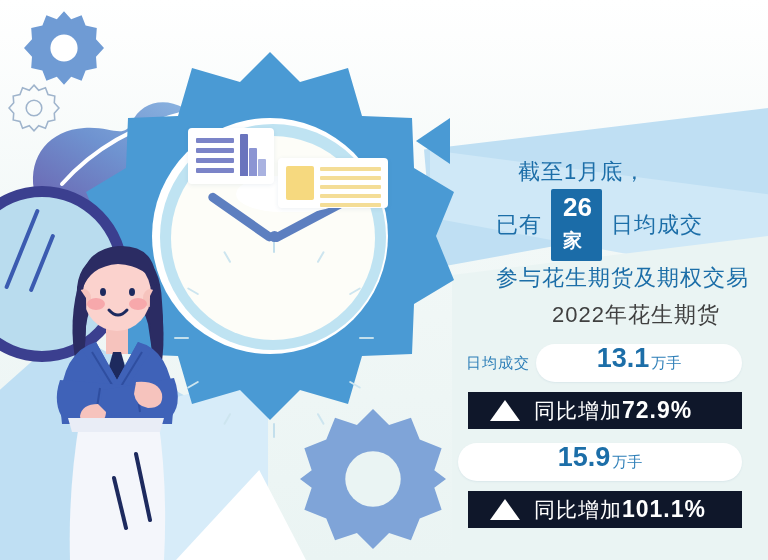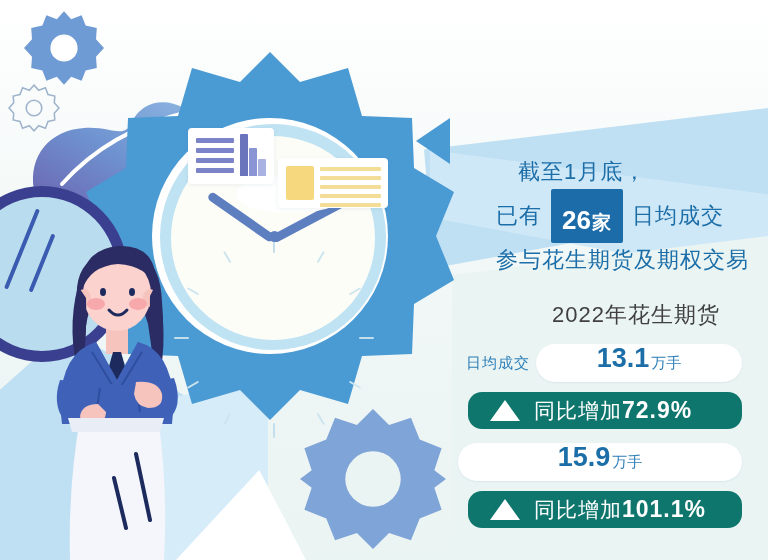--- a/index.html
+++ b/index.html
@@ -82,38 +82,38 @@
 
   
   .person{position:absolute;left:8px;top:228px;width:200px;height:332px;}
 
   
   .lead{position:absolute;left:496px;top:128px;width:272px;margin-top:27px;}
   .lead .row{display:flex;align-items:center;color:#1c6ea8;
     font-size:22px;letter-spacing:1px;line-height:34px;white-space:nowrap;}
   .lead .row.r1{padding-left:22px;}
   .badge{display:inline-flex;align-items:baseline;justify-content:center;
-    background:#1b6ca8;color:#ffffff;padding:14px 11px 3px;margin:0 9px;border-radius:2px;}
+    background:#1b6ca8;color:#ffffff;padding:1px 11px 3px;margin:0 9px;border-radius:2px;flex-direction:column;}
   .badge .num{font-size:26px;font-weight:bold;letter-spacing:0;}
   .badge .unit{font-size:19px;font-weight:bold;margin-left:1px;}
 
   .stats{position:absolute;left:452px;top:300px;width:290px;}
   .stats-title{text-align:right;color:#404040;font-size:22px;letter-spacing:1px;
     padding-right:22px;}
   .stat-group{margin-top:14px;}
   .stat-top{display:flex;align-items:center;}
   .stat-label{color:#2e7fb8;font-size:15px;letter-spacing:1px;white-space:nowrap;
     padding-left:14px;}
   .pill{margin-left:6px;flex:1;height:38px;background:#ffffff;border-radius:19px;
     display:flex;align-items:baseline;justify-content:center;
     box-shadow:0 1px 2px rgba(80,130,170,.10);}
   .pill .num{color:#1c6ea8;font-size:27px;font-weight:bold;position:relative;top:-1px;}
   .pill .unit{color:#2e7fb8;font-size:15px;margin-left:2px;}
-  .bar{margin-top:10px;margin-left:16px;height:37px;background:#0f766e;
-    display:flex;align-items:center;border-radius:14px;}
+  .bar{margin-top:10px;margin-left:16px;height:37px;background:#0f172a;
+    display:flex;align-items:center;}
   .bar .tri{width:0;height:0;margin-left:22px;
     border-left:15px solid transparent;border-right:15px solid transparent;
     border-bottom:21px solid #ffffff;}
   .bar .txt{color:#ffffff;font-size:21px;letter-spacing:1px;margin-left:14px;white-space:nowrap;}
   .bar .txt b{font-size:23px;}
 </style>
 </head>
 <body>
 
 <div id="stage">

